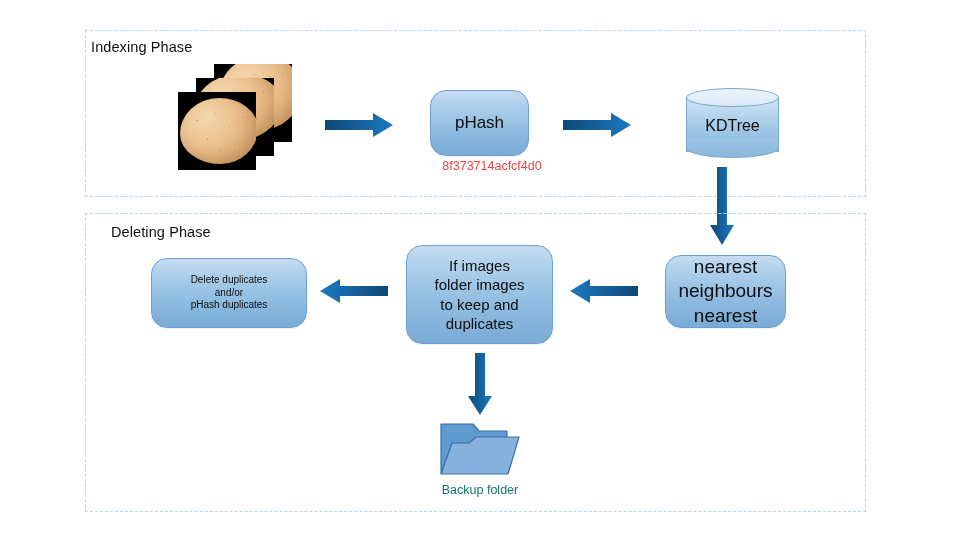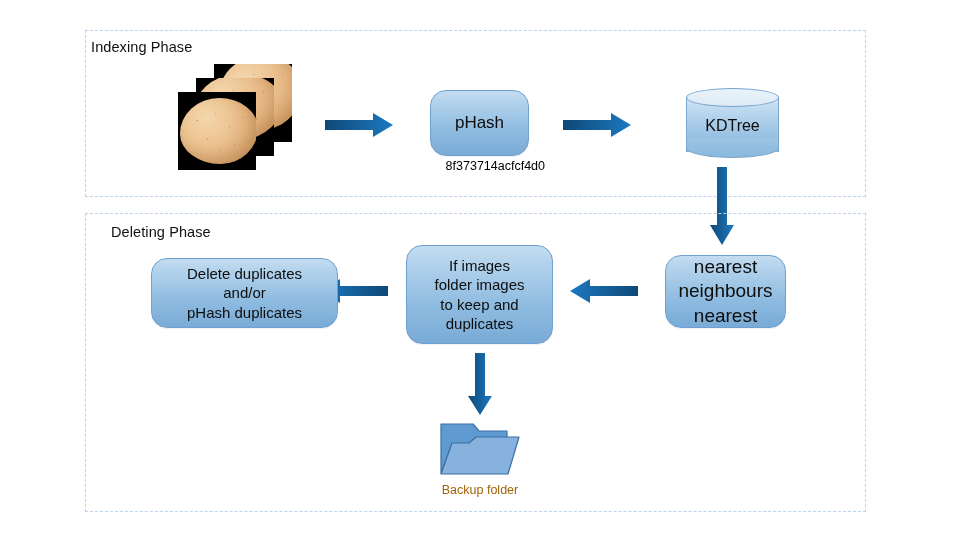--- a/index.html
+++ b/index.html
@@ -47,21 +47,21 @@
     align-items: center;
     justify-content: center;
     text-align: center;
     font-size: 14.5px;
     line-height: 1.28;
     color: #0d0d0d;
     box-shadow: 0 1px 1px rgba(0,0,0,0.06);
   }
   #phash-box   { left: 430px; top: 90px; width: 99px;  height: 66px; font-size: 17px; }
   #ifenabled-box { left: 406px; top: 245px; width: 147px; height: 99px; font-size: 15px; }
-  #delete-box  { left: 151px; top: 258px; width: 187px; height: 70px; font-size: 15px; }
+  #delete-box  { left: 151px; top: 258px; width: 156px; height: 70px; font-size: 10px; }
   #nn-box      { left: 665px; top: 255px; width: 121px; height: 73px; font-size: 19px; }
 
   
   #kdtree-cyl {
     position: absolute;
     left: 678px; top: 88px;
     width: 93px; height: 72px; margin-left: 8px;
   }
   #kdtree-cyl .cyl-body {
     position: absolute;
@@ -96,25 +96,25 @@
     left: 0; top: 16px;
     width: 93px; height: 44px;
     display: flex; align-items: center; justify-content: center;
     font-size: 16px;
     color: #0d0d0d;
   }
 
   
   #phash-caption {
     position: absolute;
-    left: 415px; top: 159px;
+    left: 427px; top: 159px;
     width: 130px;
-    text-align: right;
+    text-align: center;
     font-size: 12.5px;
-    color: #000000;
+    color: #ef4444;
     white-space: nowrap;
   }
 
   
   #image-stack {
     position: absolute;
     left: 178px; top: 64px;
     width: 114px; height: 106px;
   }
   #image-stack .photo {
@@ -154,21 +154,21 @@
     position: absolute;
     left: 440px; top: 421px;
     width: 80px; height: 56px;
   }
   #backup-folder-label {
     position: absolute;
     left: 405px; top: 483px;
     width: 150px;
     text-align: center;
     font-size: 12.5px;
-    color: #a16207;
+    color: #0f766e;
     white-space: nowrap;
   }
 
   
   .arrow { position: absolute; }
   #arrow-images-to-phash { left: 325px; top: 112px; width: 68px; height: 26px; }
   #arrow-phash-to-kdtree { left: 563px; top: 112px; width: 68px; height: 26px; }
   #arrow-kdtree-to-nn    { left: 709px; top: 167px; width: 26px; height: 78px; }
   #arrow-nn-to-ifenabled { left: 570px; top: 278px; width: 68px; height: 26px; }
   #arrow-ifenabled-to-delete { left: 320px; top: 278px; width: 68px; height: 26px; }

